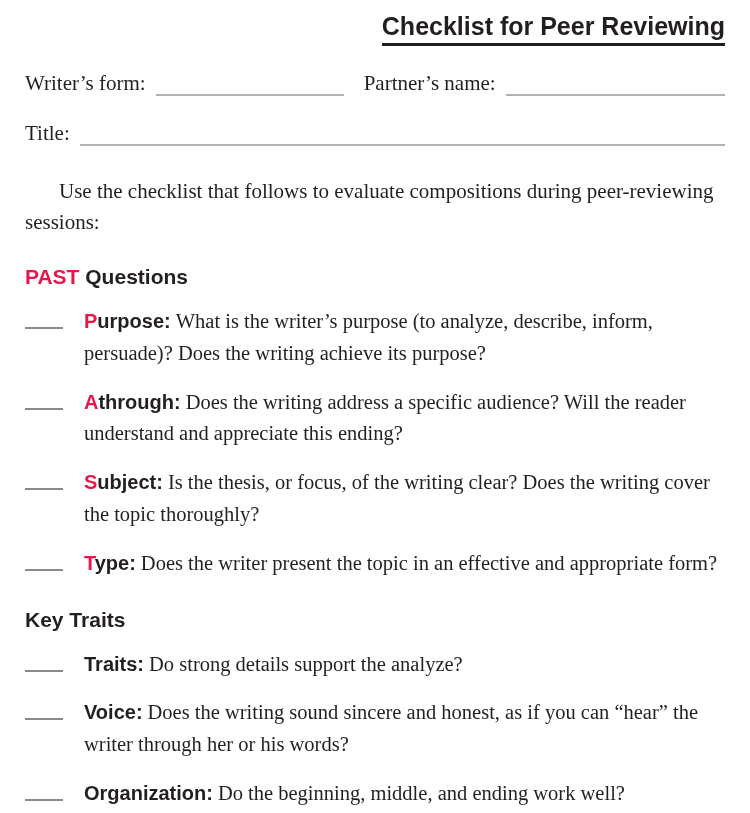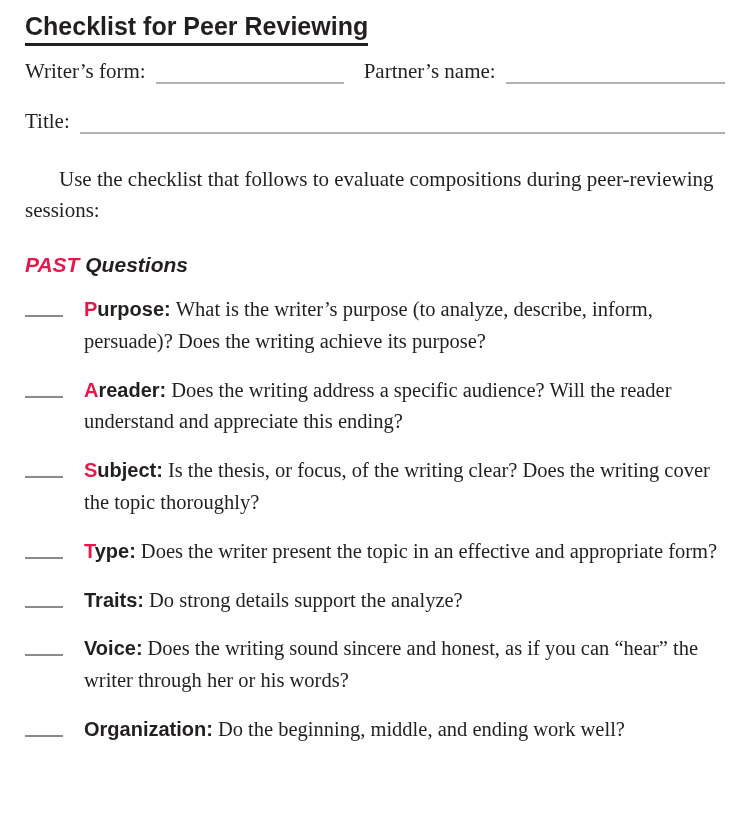--- a/index.html
+++ b/index.html
@@ -10,21 +10,21 @@
     -webkit-font-smoothing: antialiased;
   }
   .page {
     box-sizing: border-box;
     width: 750px;
     min-height: 813px;
     padding: 12px 25px 24px 25px;
   }
 
   
-  .title-wrap { text-align: left; margin-bottom: 12px; }
+  .title-wrap { text-align: right; margin-bottom: 24px; }
   .doc-title {
     display: inline-block;
     font-family: "Liberation Sans", sans-serif;
     font-weight: bold;
     font-size: 25px;
     letter-spacing: 0px;
     border-bottom: 3px solid #231f20;
     padding-bottom: 2px;
   }
 
@@ -52,21 +52,20 @@
     text-indent: 34px;
     margin: 30px 0 22px 0;
   }
 
   
   .section-heading {
     font-family: "Liberation Sans", sans-serif;
     font-weight: bold;
     font-size: 21px;
     margin: 28px 0 6px 0;
-    font-style: italic;
   }
   .accent { color: #e8174a; }
 
   
   .item {
     display: flex;
     align-items: flex-start;
     font-size: 20.5px;
     line-height: 1.55;
     margin: 17px 0;
@@ -110,33 +109,34 @@
 
   <h2 class="section-heading"><span class="accent">PAST</span><span> Questions</span></h2>
 
   <div class="item">
     <span class="blank"></span>
     <p class="item-body"><span class="item-label"><span class="accent">P</span><span>urpose:</span></span><span>What is the writer’s purpose (to analyze, describe, inform, persuade)? Does the writing achieve its purpose?</span></p>
   </div>
 
   <div class="item">
     <span class="blank"></span>
-    <p class="item-body"><span class="item-label"><span class="accent">A</span><span>reader:</span></span><span>Does the writing address a specific audience? Will the reader understand and appreciate this ending?</span></p>
+    <p class="item-body"><span class="item-label"><span class="accent">A</span><span>through:</span></span><span>Does the writing address a specific audience? Will the reader understand and appreciate this ending?</span></p>
   </div>
 
   <div class="item">
     <span class="blank"></span>
     <p class="item-body"><span class="item-label"><span class="accent">S</span><span>ubject:</span></span><span>Is the thesis, or focus, of the writing clear? Does the writing cover the topic thoroughly?</span></p>
   </div>
 
   <div class="item">
     <span class="blank"></span>
     <p class="item-body"><span class="item-label"><span class="accent">T</span><span>ype:</span></span><span>Does the writer present the topic in an effective and appropriate form?</span></p>
   </div>
 
+  <h2 class="section-heading"><span class="accent"></span><span>Key Traits</span></h2>
 
   <div class="item">
     <span class="blank"></span>
     <p class="item-body"><span class="item-label"><span class="accent"></span><span>Traits:</span></span><span>Do strong details support the analyze?</span></p>
   </div>
 
   <div class="item">
     <span class="blank"></span>
     <p class="item-body"><span class="item-label"><span class="accent"></span><span>Voice:</span></span><span>Does the writing sound sincere and honest, as if you can “hear” the writer through her or his words?</span></p>
   </div>

